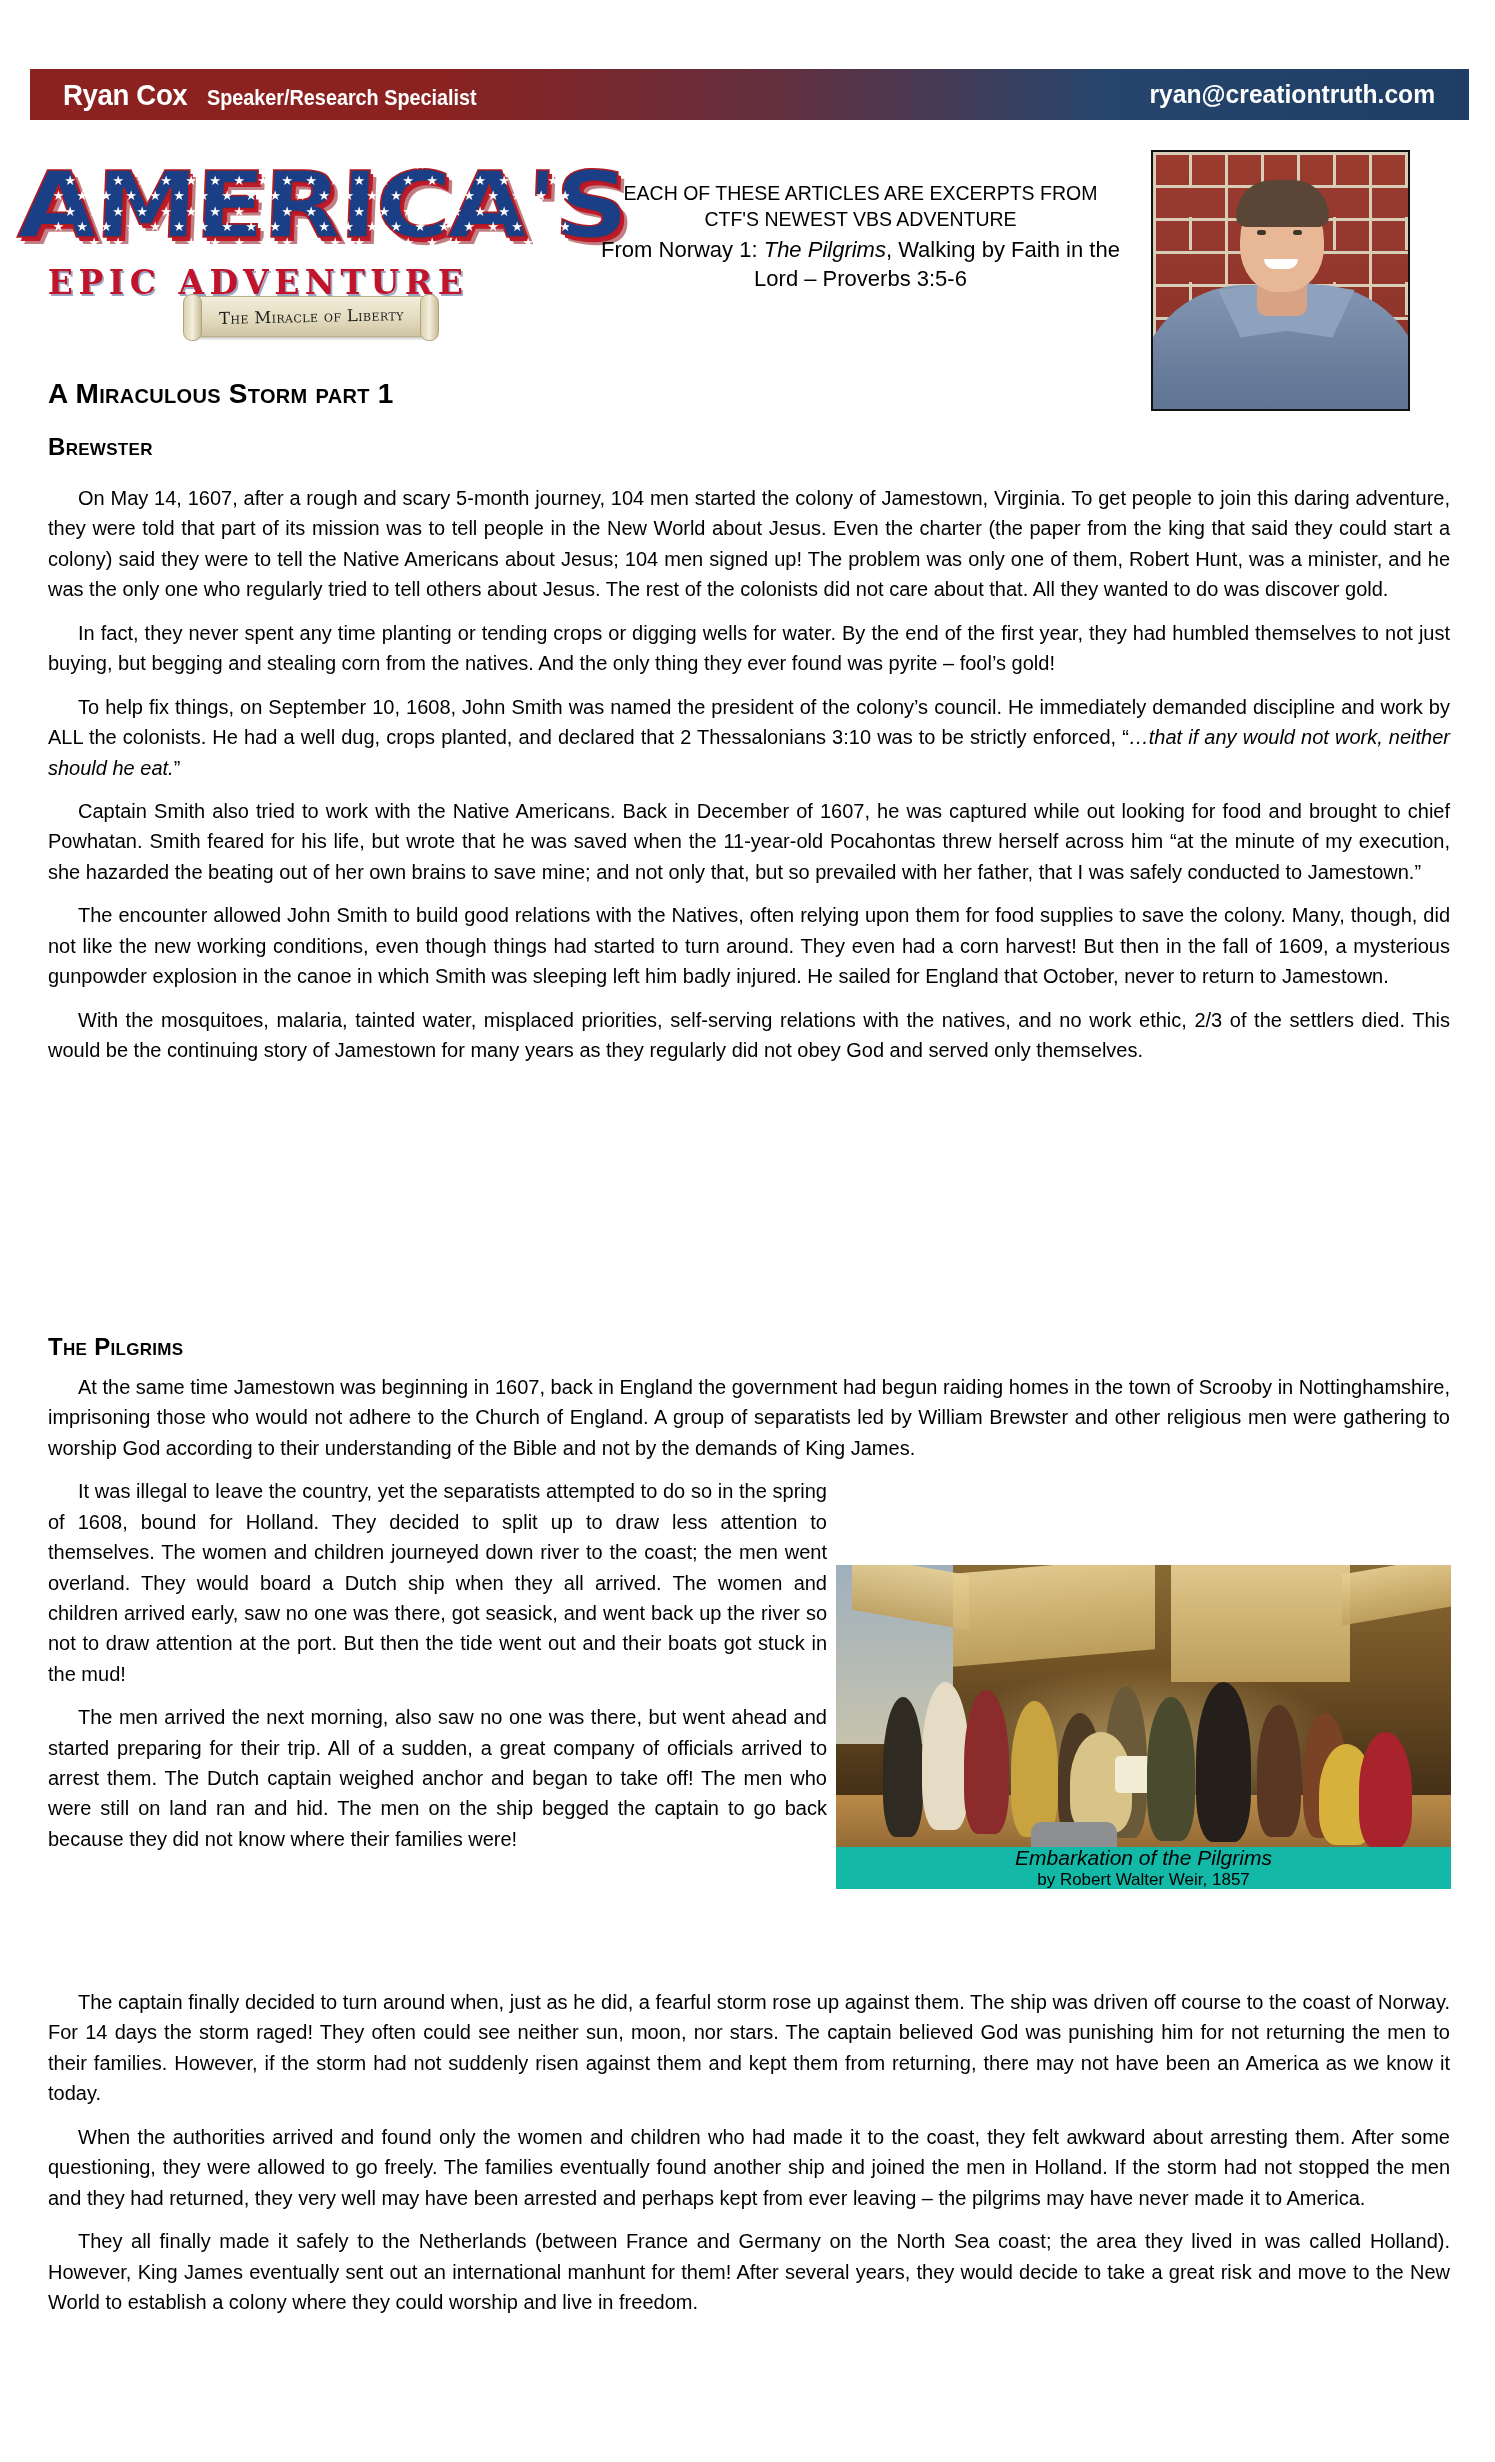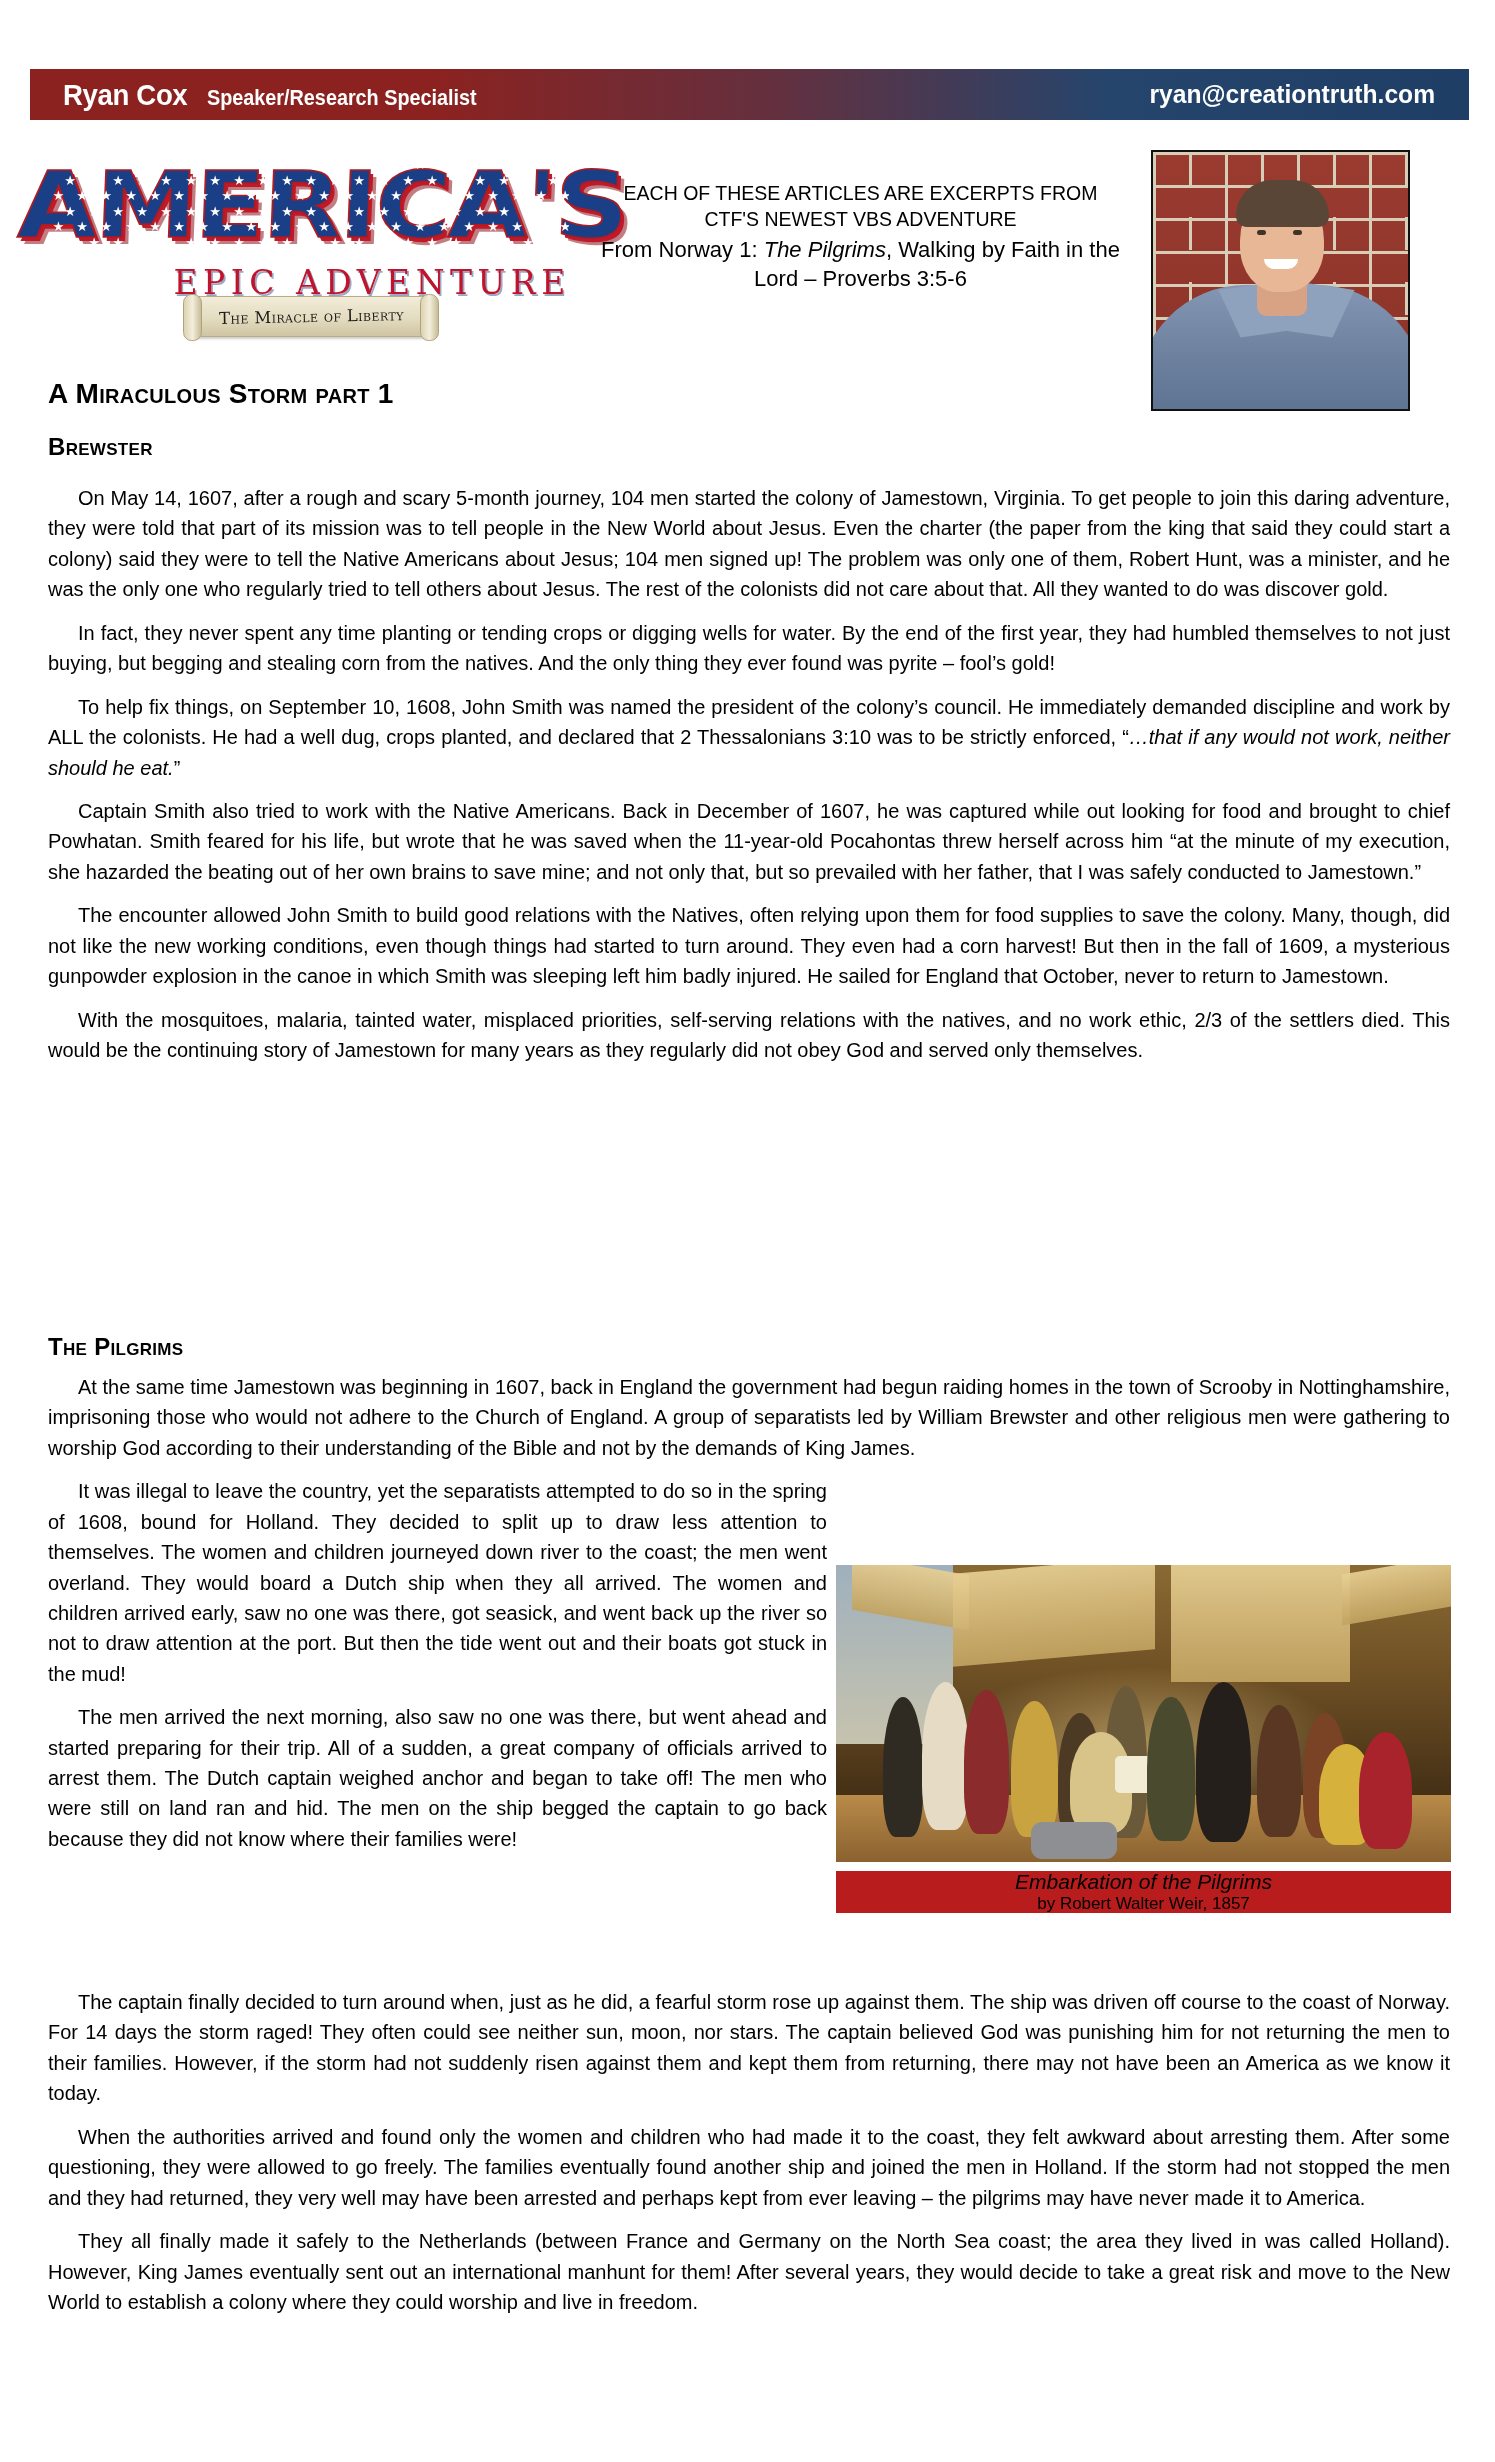--- a/index.html
+++ b/index.html
@@ -53,22 +53,22 @@
   }
   .logo-stars{
     position:absolute; left:9.3px; top:9.3px; width:520px; height:109px;
     overflow:hidden; pointer-events:none;
   }
   .logo-stars span{
     position:absolute; color:#ffffff; font-size:13.2px; line-height:13.2px;
   }
   .logo-epic{
     position:absolute; left:7.8px; top:117px; width:523px;
-    text-align:right;
-    font-family:"DejaVu Serif","Liberation Serif",serif; font-weight:normal;
+    text-align:left;
+    font-family:"DejaVu Serif","Liberation Serif",serif; font-weight:bold;
     font-size:33px; letter-spacing:5.5px; color:#c1142a;
     text-shadow:1.6px 1.6px 0 rgba(30,60,130,.45);
   }
   .logo-scroll{
     position:absolute; left:153px; top:150px; width:234px; height:39px;
     background:linear-gradient(to bottom,#f2ecd9 0%, #e4dcc0 55%, #cfc5a3 100%);
     border:0.8px solid #b9ad87; border-radius:3.1px;
     box-shadow:0 1.6px 2.3px rgba(0,0,0,.2);
     display:flex; align-items:center; justify-content:center;
   }
@@ -194,22 +194,22 @@
   .fig-img .sky{
     position:absolute; left:0; top:0; width:117px; height:179px;
     background:linear-gradient(to bottom,#9fb0bd,#c6c3ae);
   }
   .fig-img .deck{
     position:absolute; left:0; bottom:0; width:615px; height:67px;
     background:linear-gradient(to bottom,#b98b49,#8a6130);
   }
   .fig-img .fig-person{ position:absolute; border-radius:50% 50% 30% 30%; }
   .fig-cap{
-    position:absolute; left:0; top:306px; width:615px; height:42px;
-    background:#b91c1c; text-align:center;
+    position:absolute; left:0; top:282px; width:615px; height:42px;
+    background:#14b8a6; text-align:center;
     display:flex; flex-direction:column; align-items:center; justify-content:center;
   }
   .fig-cap .t1{
     font-family:"Liberation Sans Narrow","Liberation Sans",sans-serif;
     font-style:italic; font-size:21px; line-height:1.0;
   }
   .fig-cap .t2{
     font-family:"Liberation Sans Narrow","Liberation Sans",sans-serif;
     font-size:17px; line-height:1.05; margin-top:2.3px;
   }

